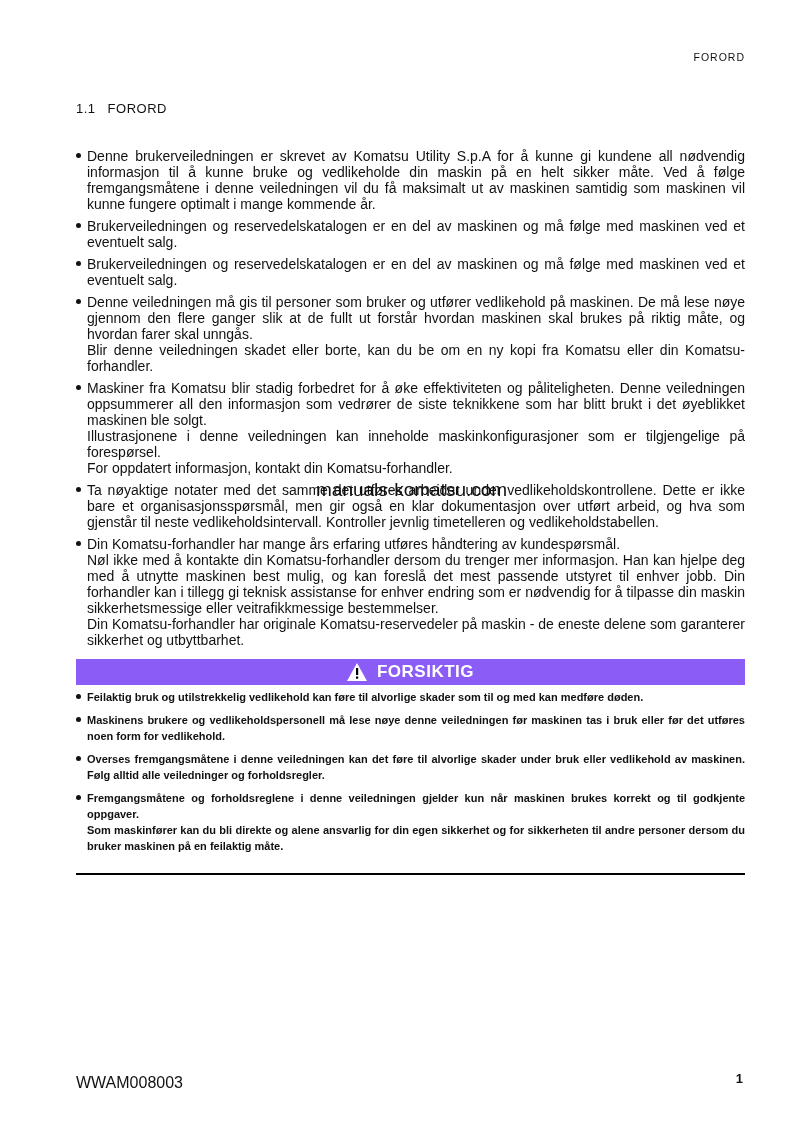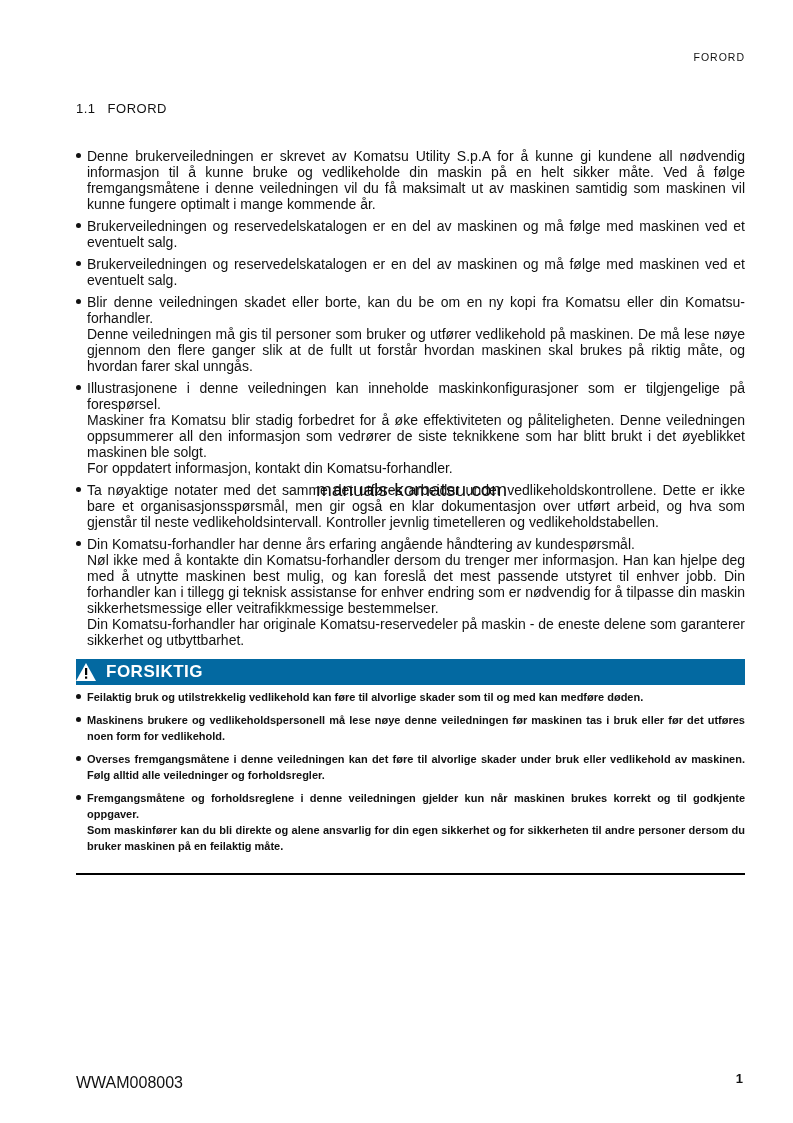--- a/index.html
+++ b/index.html
@@ -5,22 +5,22 @@
   html, body { margin: 0; padding: 0; background: #ffffff; }
   body { width: 793px; height: 1123px; position: relative; overflow: hidden;
          font-family: "Liberation Sans", sans-serif; color: #111; }
   .running-head { position: absolute; top: 51px; right: 48px; font-size: 10.5px; letter-spacing: 1px; }
   .title { position: absolute; top: 101px; left: 76px; margin: 0; font-size: 13px; font-weight: normal; letter-spacing: 0.5px; }
   .title .num { margin-right: 12px; }
   .content { position: absolute; top: 133px; left: 76px; width: 669px; font-size: 14px; line-height: 16px; margin-top: 15px; }
   .item { position: relative; padding-left: 11px; margin-bottom: 6px; text-align: justify; }
   .item .bullet { position: absolute; left: 0; top: 5px; width: 5px; height: 5px; border-radius: 50%; background: #111; }
   .item p { margin: 0; }
-  .warn-bar { position: absolute; top: 659px; left: 76px; width: 669px; height: 26px; background: #0369a1; color: #fff;
-              display: flex; align-items: center; justify-content: flex-start; font-weight: bold; font-size: 17px; letter-spacing: 0.5px; }
+  .warn-bar { position: absolute; top: 659px; left: 76px; width: 669px; height: 26px; background: #8b5cf6; color: #fff;
+              display: flex; align-items: center; justify-content: center; font-weight: bold; font-size: 17px; letter-spacing: 0.5px; }
   .warn-icon { width: 20px; height: 18px; margin-right: 10px; }
   .warn-content { position: absolute; top: 689px; left: 76px; width: 669px; font-size: 11px; line-height: 16px; font-weight: bold; }
   .warn-content .item { margin-bottom: 7px; }
   .warn-rule { position: absolute; top: 873px; left: 76px; width: 669px; height: 2px; background: #000; }
   .watermark { position: absolute; top: 479px; left: 316px; font-size: 19px; color: #111; }
   .footer-code { position: absolute; top: 1074px; left: 76px; font-size: 16px; }
   .page-num { position: absolute; top: 1071px; right: 50px; font-size: 13px; font-weight: bold; }
 </style>
 </head>
 <body>
@@ -37,36 +37,36 @@
   <div class="item">
       <span class="bullet"></span>
       <p>Brukerveiledningen og reservedelskatalogen er en del av maskinen og må følge med maskinen ved et eventuelt salg.</p>
     </div>
   <div class="item">
       <span class="bullet"></span>
       <p>Brukerveiledningen og reservedelskatalogen er en del av maskinen og må følge med maskinen ved et eventuelt salg.</p>
     </div>
   <div class="item">
       <span class="bullet"></span>
+      <p>Denne veiledningen må gis til personer som bruker og utfører vedlikehold på maskinen. De må lese nøye gjennom den flere ganger slik at de fullt ut forstår hvordan maskinen skal brukes på riktig måte, og hvordan farer skal unngås.</p>
       <p>Blir denne veiledningen skadet eller borte, kan du be om en ny kopi fra Komatsu eller din Komatsu-forhandler.</p>
-      <p>Denne veiledningen må gis til personer som bruker og utfører vedlikehold på maskinen. De må lese nøye gjennom den flere ganger slik at de fullt ut forstår hvordan maskinen skal brukes på riktig måte, og hvordan farer skal unngås.</p>
     </div>
   <div class="item">
       <span class="bullet"></span>
+      <p>Maskiner fra Komatsu blir stadig forbedret for å øke effektiviteten og påliteligheten. Denne veiledningen oppsummerer all den informasjon som vedrører de siste teknikkene som har blitt brukt i det øyeblikket maskinen ble solgt.</p>
       <p>Illustrasjonene i denne veiledningen kan inneholde maskinkonfigurasjoner som er tilgjengelige på forespørsel.</p>
-      <p>Maskiner fra Komatsu blir stadig forbedret for å øke effektiviteten og påliteligheten. Denne veiledningen oppsummerer all den informasjon som vedrører de siste teknikkene som har blitt brukt i det øyeblikket maskinen ble solgt.</p>
       <p>For oppdatert informasjon, kontakt din Komatsu-forhandler.</p>
     </div>
   <div class="item">
       <span class="bullet"></span>
       <p>Ta nøyaktige notater med det samme det utføres arbeider under vedlikeholdskontrollene. Dette er ikke bare et organisasjonsspørsmål, men gir også en klar dokumentasjon over utført arbeid, og hva som gjenstår til neste vedlikeholdsintervall. Kontroller jevnlig timetelleren og vedlikeholdstabellen.</p>
     </div>
   <div class="item">
       <span class="bullet"></span>
-      <p>Din Komatsu-forhandler har denne års erfaring angående håndtering av kundespørsmål.</p>
+      <p>Din Komatsu-forhandler har mange års erfaring utføres håndtering av kundespørsmål.</p>
       <p>Nøl ikke med å kontakte din Komatsu-forhandler dersom du trenger mer informasjon. Han kan hjelpe deg med å utnytte maskinen best mulig, og kan foreslå det mest passende utstyret til enhver jobb. Din forhandler kan i tillegg gi teknisk assistanse for enhver endring som er nødvendig for å tilpasse din maskin sikkerhetsmessige eller veitrafikkmessige bestemmelser.</p>
       <p>Din Komatsu-forhandler har originale Komatsu-reservedeler på maskin - de eneste delene som garanterer sikkerhet og utbyttbarhet.</p>
     </div>
 </div>
 
 <div class="watermark">manuals-komatsu.com</div>
 
 <div class="warn-bar">
   <svg class="warn-icon" viewBox="0 0 20 18">
       <polygon points="10,0 20,18 0,18" fill="#fff"></polygon>

